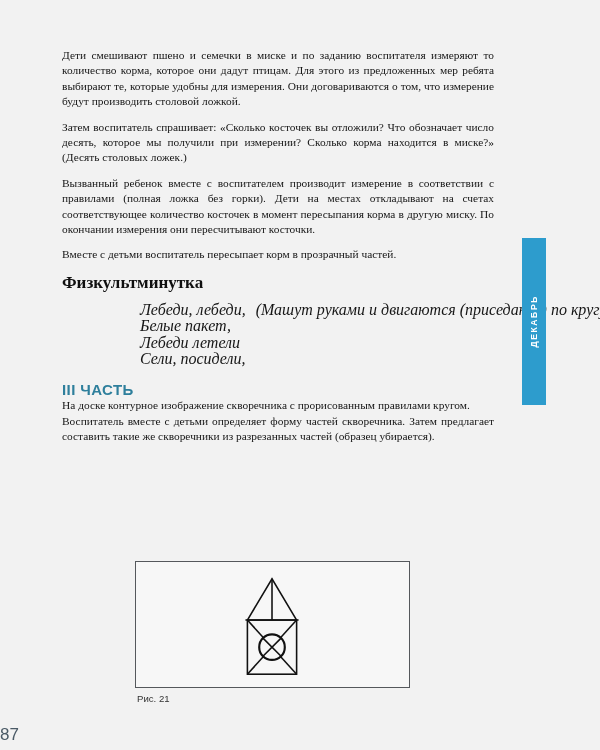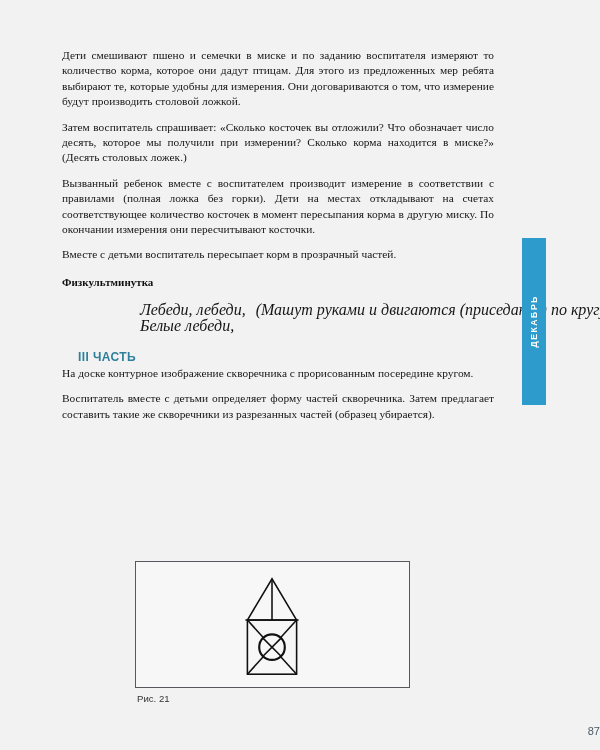--- a/index.html
+++ b/index.html
@@ -35,28 +35,28 @@
     text-align: justify;
     text-justify: inter-word;
     hyphens: manual;
     color: #161616;
   }
   p.body-para.tight {
     margin-bottom: 0;
   }
   .heading-bold {
     margin: 12px 0 0 0;
-    font-size: 11px;
+    font-size: 17px;
     line-height: 15.4px;
     font-weight: bold;
     color: #101010;
   }
   .section-label {
-    margin: 16px 0 2px 16px;
-    font-size: 12px;
+    margin: 16px 0 2px 0;
+    font-size: 15px;
     line-height: 13px;
     font-weight: bold;
     letter-spacing: 0.4px;
     color: #2e7f9c;
     font-family: "Liberation Sans", "DejaVu Sans", sans-serif;
   }
   .poem {
     margin: 12px 0 0 0;
     padding-left: 78px;
     font-size: 16px;
@@ -98,22 +98,22 @@
     top: 693px;
     font-size: 9.6px;
     color: #333;
     font-family: "Liberation Sans", "DejaVu Sans", sans-serif;
   }
   .page-number {
     position: absolute;
     left: 0;
     top: 725px;
     width: 600px;
-    text-align: right;
-    font-size: 11px;
+    text-align: left;
+    font-size: 17px;
     color: #4a5a66;
     font-family: "Liberation Sans", "DejaVu Sans", sans-serif;
   }
   .month-tab {
     position: absolute;
     left: 522px;
     top: 238px;
     width: 24px;
     height: 167px;
     background: #2d9ccd;
@@ -144,27 +144,33 @@
     <p class="body-para">Вызванный ребенок вместе с воспитателем производит измерение в соответствии с правилами (полная ложка без горки). Дети на местах откладывают на счетах соответствующее количество косточек в момент пересыпания корма в другую миску. По окончании измерения они пересчитывают косточки.</p>
     <p class="body-para">Вместе с детьми воспитатель пересыпает корм в прозрачный частей.</p>
 
     <div class="heading-bold">Физкультминутка</div>
 
     <div class="poem">
       <div class="poem-line">
         <span>Лебеди, лебеди,</span><span class="poem-direction">(Машут руками и двигаются (приседают) по кругу.)</span>
       </div>
       <div class="poem-line">
-        <span>Белые лебеди,</span>
+        <span>Белые пакет,</span>
+      </div>
+      <div class="poem-line">
+        <span>Лебеди летели</span>
+      </div>
+      <div class="poem-line">
+        <span>Сели, посидели,</span>
       </div>
     </div>
 
     <div class="section-label">III ЧАСТЬ</div>
-    <p class="body-para tight">На доске контурное изображение скворечника с прорисованным посередине кругом.</p>
-    <p class="body-para" style="margin-top:10px">Воспитатель вместе с детьми определяет форму частей скворечника. Затем предлагает составить такие же скворечники из разрезанных частей (образец убирается).</p>
+    <p class="body-para tight">На доске контурное изображение скворечника с прорисованным правилами кругом.</p>
+    <p class="body-para" style="margin-top:0">Воспитатель вместе с детьми определяет форму частей скворечника. Затем предлагает составить такие же скворечники из разрезанных частей (образец убирается).</p>
 
   </div>
 
   <div class="month-tab">
     <span>ДЕКАБРЬ</span>
   </div>
 
   <div class="figure-wrap">
     <div class="figure-box">
       <svg class="figure-svg" viewBox="0 0 275 127">

